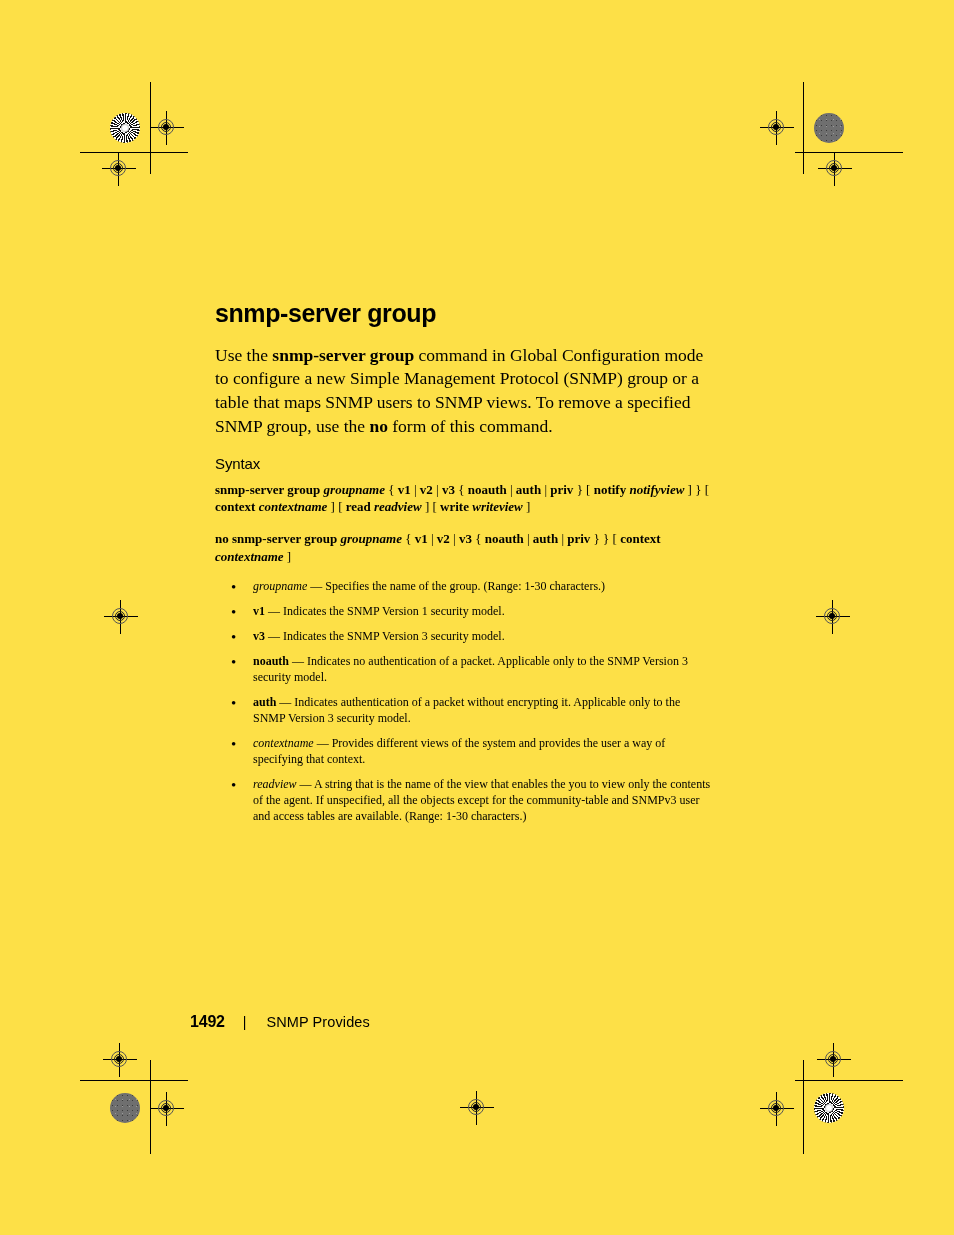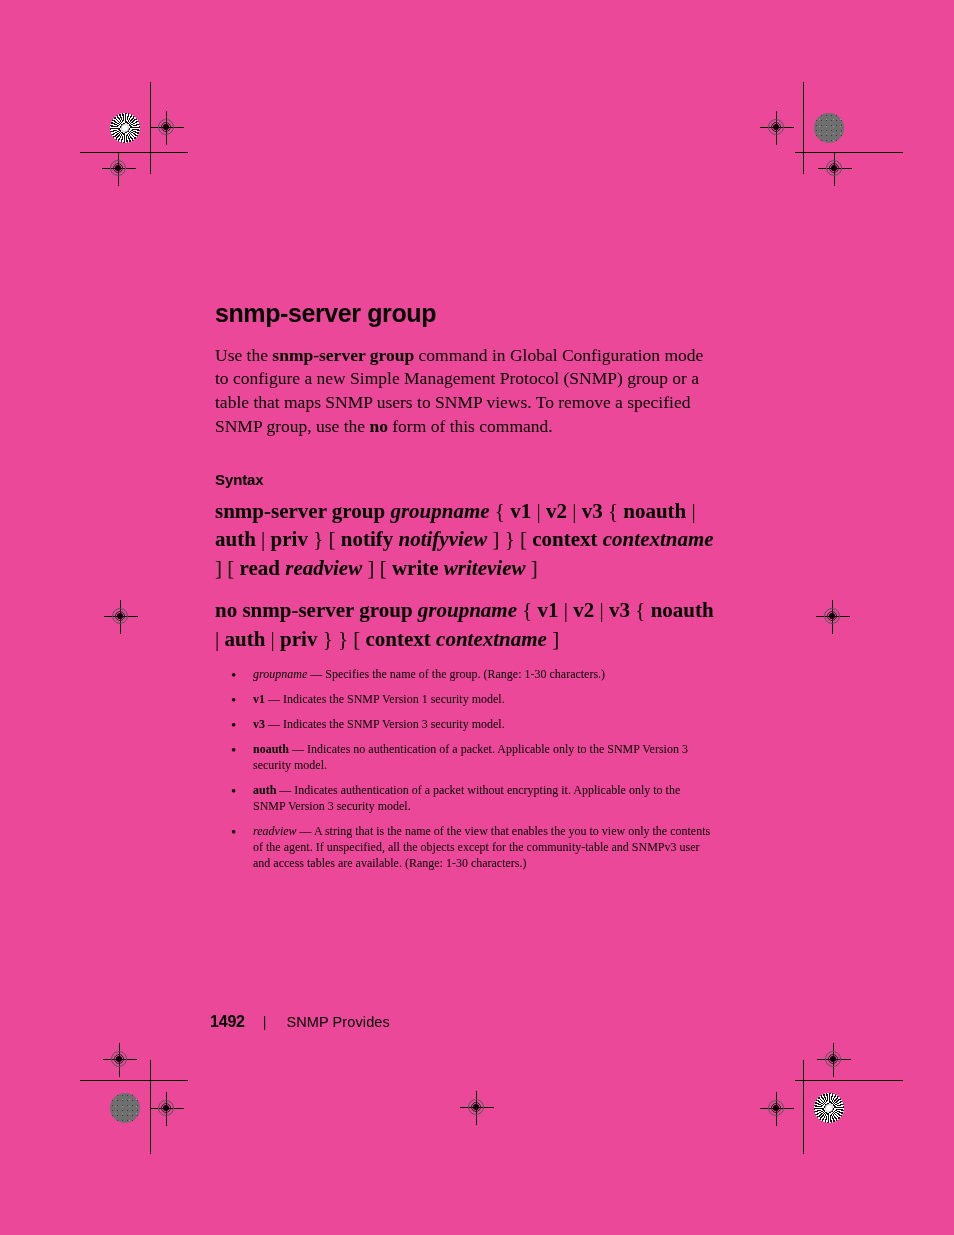--- a/index.html
+++ b/index.html
@@ -9,21 +9,21 @@
   }
   body {
     font-family: "Liberation Serif", "DejaVu Serif", serif;
     color: #000000;
   }
   #page {
     position: relative;
     width: 954px;
     height: 1235px;
     overflow: hidden;
-    background: #ec4899;
+    background: #fde047;
   }
 
   
   .crop-line {
     position: absolute;
     background: #000000;
   }
   .crop-h { height: 1px; }
   .crop-v { width: 1px; }
 
@@ -125,34 +125,34 @@
     font-size: 25px;
     letter-spacing: -0.4px;
     line-height: 1.1;
     margin: 0 0 16px 0;
     -webkit-font-smoothing: none;
   }
 
   .intro {
     font-size: 17.5px;
     line-height: 1.36;
-    margin: 0 0 32px 0;
+    margin: 0 0 16px 0;
     text-align: left;
   }
 
   .sec-head {
     font-family: "Liberation Sans Narrow", "Liberation Sans", sans-serif;
-    font-weight: bold;
+    font-weight: normal;
     font-size: 15px;
     margin: 0 0 9px 0;
     letter-spacing: -0.1px;
   }
 
   .syntax-line {
-    font-size: 21px;
+    font-size: 13px;
     line-height: 1.36;
     margin: 0 0 14px 0;
   }
 
   b, .b { font-weight: bold; }
   i, .i { font-style: italic; }
   .bi { font-weight: bold; font-style: italic; }
 
   ul.params {
     list-style: none;
@@ -170,21 +170,21 @@
     content: "\2022";
     position: absolute;
     left: 16px;
     top: -1px;
     font-size: 15px;
   }
 
   
   #footer {
     position: absolute;
-    left: 210px;
+    left: 190px;
     top: 1013px;
     display: flex;
     align-items: baseline;
     font-family: "Liberation Sans Narrow", "Liberation Sans", sans-serif;
   }
   #footer .pageno {
     font-weight: bold;
     font-size: 16px;
     letter-spacing: -0.2px;
   }
@@ -313,20 +313,21 @@
 
     <p class="syntax-line"><span class="b">snmp-server group </span><span class="bi">groupname</span><span> { </span><span class="b">v1</span><span> | </span><span class="b">v2</span><span> | </span><span class="b">v3</span><span> { </span><span class="b">noauth</span><span> | </span><span class="b">auth</span><span> | </span><span class="b">priv</span><span> } [ </span><span class="b">notify </span><span class="bi">notifyview</span><span> ] } [ </span><span class="b">context </span><span class="bi">contextname</span><span> ] [ </span><span class="b">read </span><span class="bi">readview</span><span> ] [ </span><span class="b">write </span><span class="bi">writeview</span><span> ]</span></p>
     <p class="syntax-line"><span class="b">no snmp-server group </span><span class="bi">groupname</span><span> { </span><span class="b">v1</span><span> | </span><span class="b">v2</span><span> | </span><span class="b">v3</span><span> { </span><span class="b">noauth</span><span> | </span><span class="b">auth</span><span> | </span><span class="b">priv</span><span> } } [ </span><span class="b">context </span><span class="bi">contextname</span><span> ]</span></p>
 
     <ul class="params">
         <li><span class="i">groupname</span><span> — Specifies the name of the group. (Range: 1-30 characters.)</span></li>
         <li><span class="b">v1</span><span> — Indicates the SNMP Version 1 security model.</span></li>
         <li><span class="b">v3</span><span> — Indicates the SNMP Version 3 security model.</span></li>
         <li><span class="b">noauth</span><span> — Indicates no authentication of a packet. Applicable only to the SNMP Version 3 security model.</span></li>
         <li><span class="b">auth</span><span> — Indicates authentication of a packet without encrypting it. Applicable only to the SNMP Version 3 security model.</span></li>
+        <li><span class="i">contextname</span><span> — Provides different views of the system and provides the user a way of specifying that context.</span></li>
         <li><span class="i">readview</span><span> — A string that is the name of the view that enables the you to view only the contents of the agent. If unspecified, all the objects except for the community-table and SNMPv3 user and access tables are available. (Range: 1-30 characters.)</span></li>
       </ul>
 
   </div>
 
   <div id="footer">
     <span class="pageno">1492</span>
     <span class="sep">|</span>
     <span class="secname">SNMP Provides</span>
   </div>

